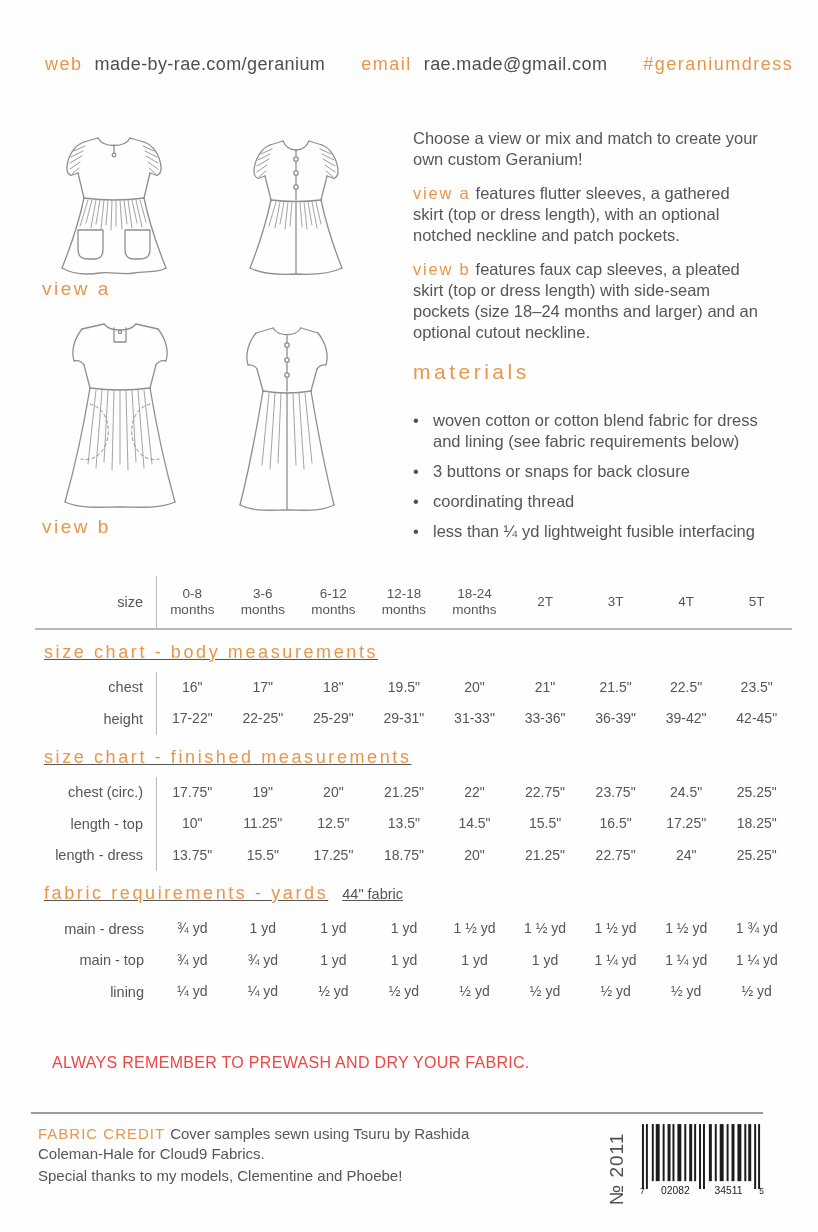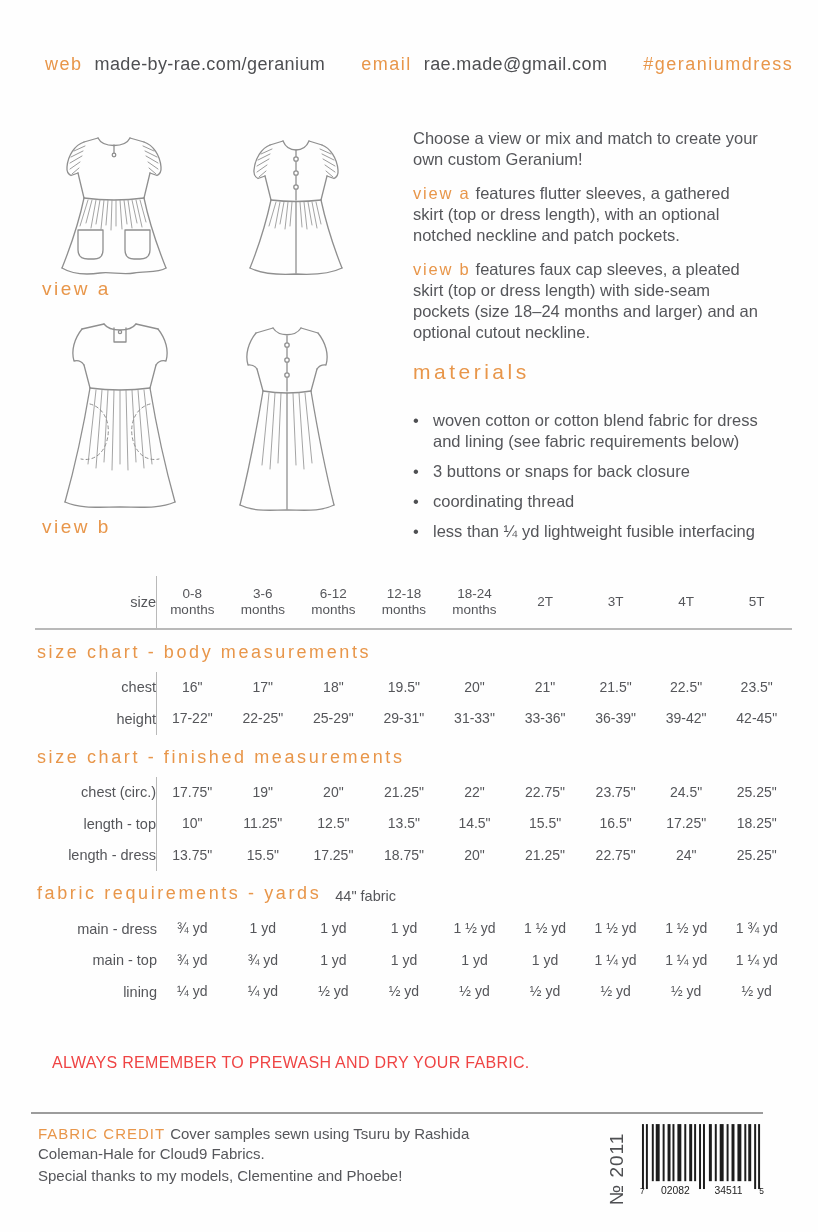--- a/index.html
+++ b/index.html
@@ -37,30 +37,30 @@
   .blist .bi{ display:flex; margin-bottom:9px; }
   .blist .dot{ width:20px; flex:0 0 20px; color:#4e4f52; }
   .blist .bt{ flex:1; }
 
   
   .tables{ position:absolute; left:35px; top:576px; width:757px; }
   .trow{ display:grid; grid-template-columns:122px repeat(9,1fr); height:31.5px; align-items:stretch; }
   .thead-row{ height:52px; }
   .tlabel{
     font-size:14.5px; display:flex; align-items:center; justify-content:flex-end;
-    color:#55565a;
+    padding-right:13px; color:#55565a;
   }
   .tdiv{ border-right:1px solid var(--line); }
   .tcell{
     display:flex; align-items:center; justify-content:center; text-align:center;
     font-size:14px; color:#55565a; white-space:pre-line; line-height:1.2;
   }
   .thead-row .tcell{ font-size:13.5px; }
   .trule{ height:1.5px; background:var(--line); }
-  .tsection{ margin:12px 0 9px 2px; display:flex; align-items:flex-end; }
+  .tsection{ margin:12px 0 9px 9px; display:flex; align-items:center;text-decoration:underline; }
   .accent-heading{ color:var(--accent); font-size:18px; letter-spacing:2.6px; }
   .tnote{ color:#55565a; font-size:14.5px; margin-left:14px; }
 
   .prewash{ position:absolute; left:52px; top:1038px; font-size:16px; letter-spacing:.3px; color:#ef4444; }
 
   
   .foot-rule{ position:absolute; left:31px; top:1112px; width:732px; height:2px; background:#9c9c9c; }
   .credits{ position:absolute; left:38px; top:1124px; width:565px; font-size:15px; line-height:20px; color:#55565a; }
   .credits p{ margin:0 0 2px 0; }
   .credits .wrapnarrow{ width:442px; }

